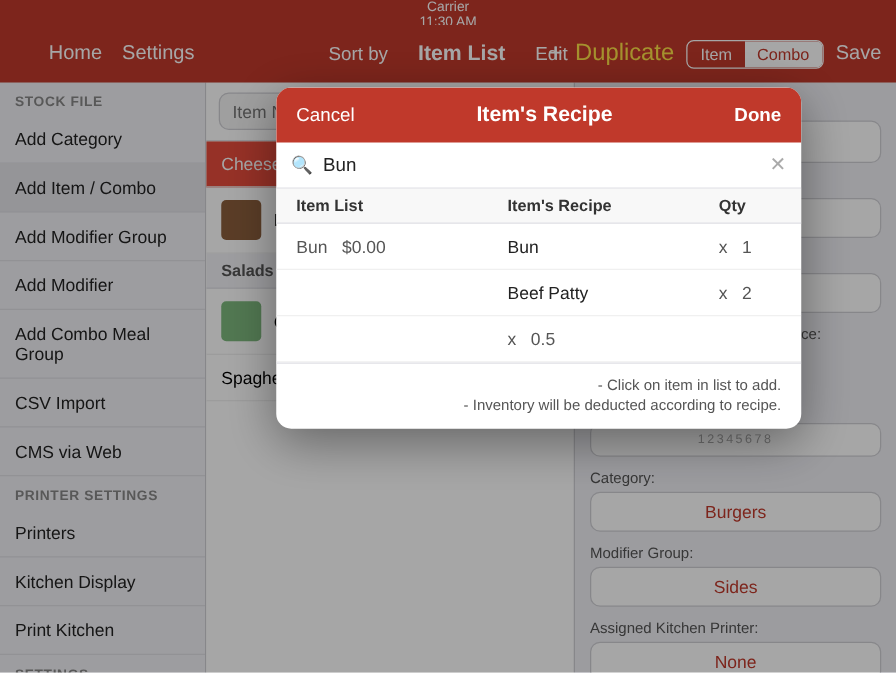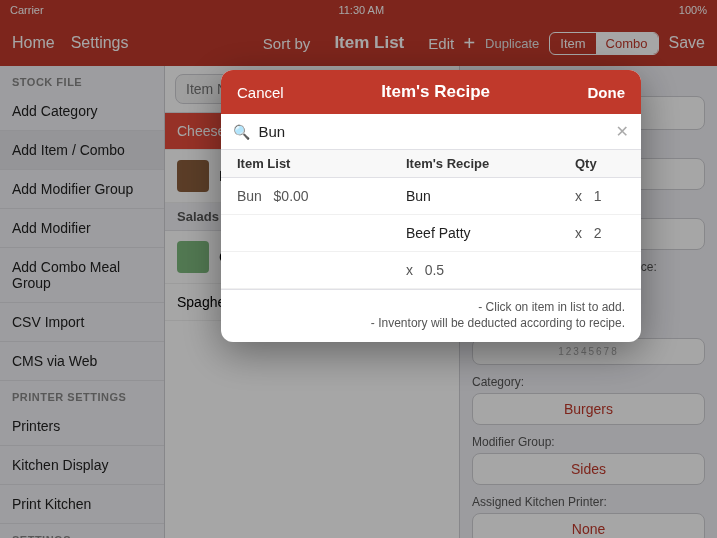--- a/index.html
+++ b/index.html
@@ -16,36 +16,36 @@
     .top-bar {
       background: #c0392b;
       height: 46px;
       display: flex;
       align-items: center;
       justify-content: space-between;
       padding: 0 12px;
       position: relative;
     }
     .top-bar-left { display: flex; align-items: center; gap: 16px; }
-    .top-bar-home { color: white; font-size: 16px; }
+    .top-bar-home { color: white; font-size: 16px; margin-left: 27px; }
     .top-bar-settings { color: white; font-size: 16px; font-weight: 500; }
     .top-bar-center {
       position: absolute;
       left: 50%;
       transform: translateX(-50%);
       display: flex;
       align-items: center;
       gap: 24px;
     }
     .top-bar-sortby { color: white; font-size: 15px; }
     .top-bar-title { color: white; font-size: 17px; font-weight: 600; }
     .top-bar-edit { color: white; font-size: 15px; }
     .top-bar-right { display: flex; align-items: center; gap: 10px; }
     .top-bar-plus { color: white; font-size: 20px; }
-    .top-bar-duplicate { color: #e5e5e5; font-size: 13px; }
+    .top-bar-duplicate { color: #fde047; font-size: 19px; }
     .seg-control {
       display: flex;
       border: 1.5px solid white;
       border-radius: 6px;
       overflow: hidden;
     }
     .seg-btn {
       color: white;
       font-size: 13px;
       padding: 3px 10px;
@@ -59,20 +59,21 @@
     
     .status-bar {
       background: #c0392b;
       height: 20px;
       display: flex;
       align-items: center;
       justify-content: space-between;
       padding: 0 10px;
       font-size: 11px;
       color: white;
+      flex-direction: column;
     }
 
     
     .main-layout {
       display: flex;
       height: 492px;
     }
 
     
     .sidebar {

